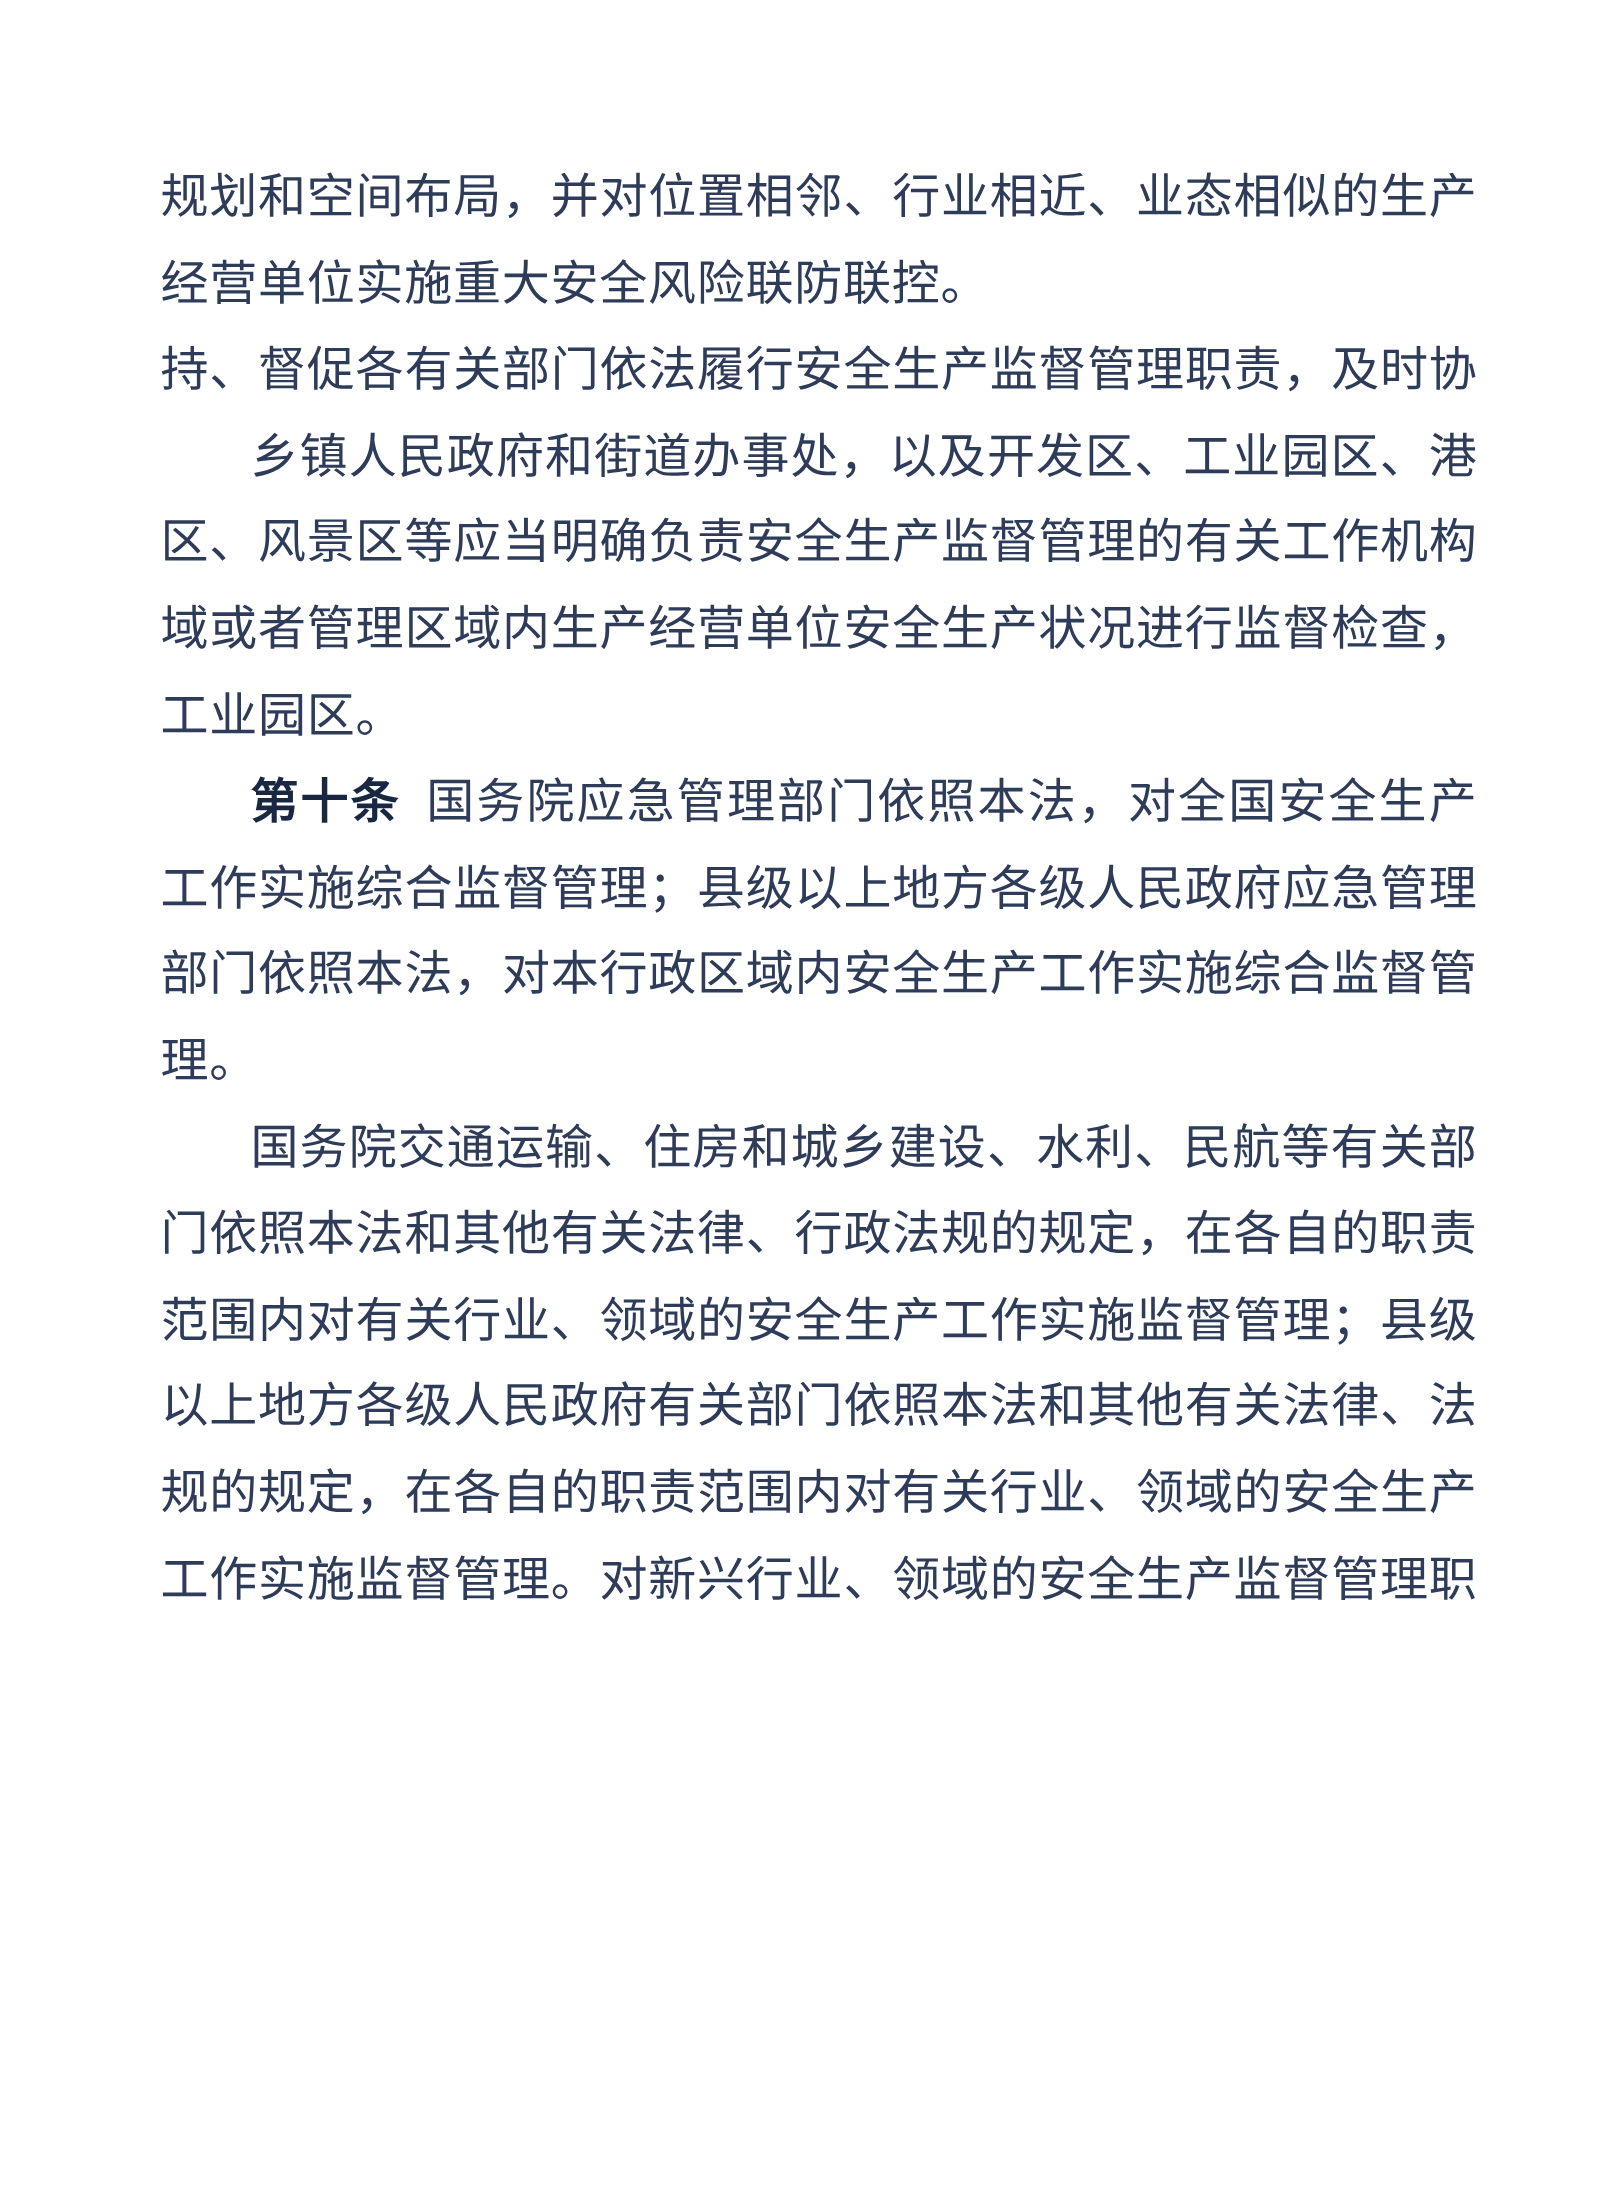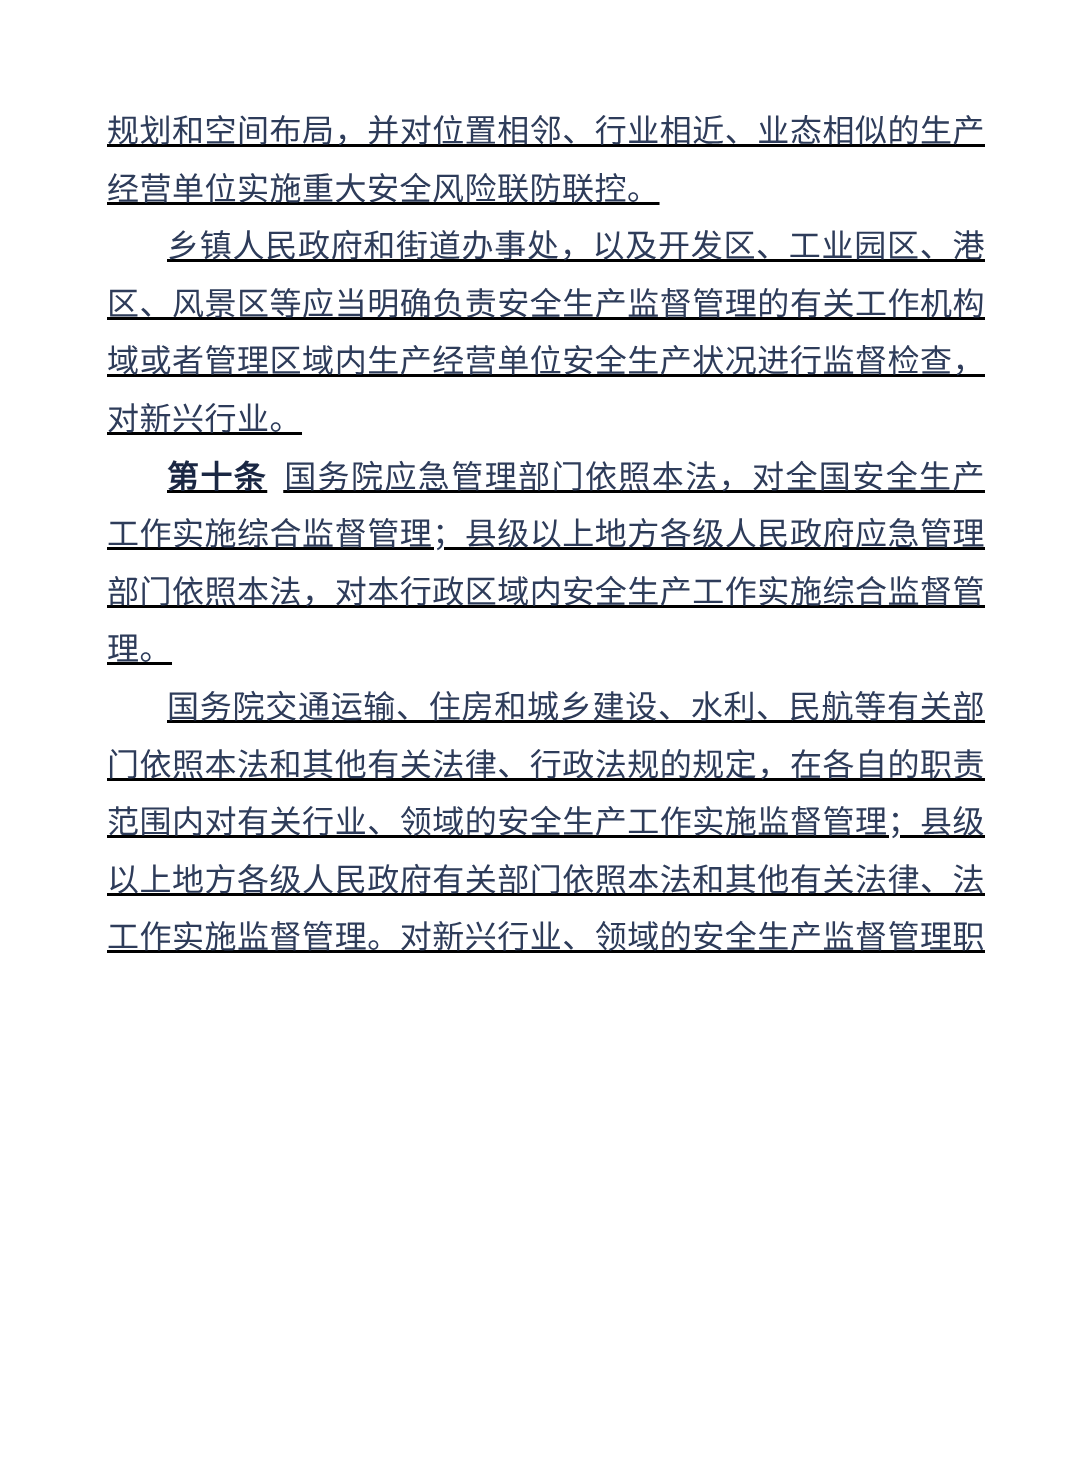--- a/index.html
+++ b/index.html
@@ -12,21 +12,20 @@
   }
   .page {
     position: relative;
     width: 1080px;
     min-height: 1457px;
     background: var(--page-bg, #ffffff);
     padding: 103px 95px 0 107px;
   }
   .textblock {
     width: 878px;
-    text-decoration: underline;
   }
   .line {
     font-size: 32px;
     line-height: 57.6px;
     height: 57.6px;
     color: var(--text-color, #2e3c5a);
     text-align: justify;
     text-align-last: justify;
     text-justify: inter-character;
     letter-spacing: 0.5px;
@@ -46,27 +45,29 @@
   .gap.wide { width: 38px; }
   .gap.narrow { width: 16px; }
 </style>
 </head>
 <body>
 
 <div class="page">
   <div class="textblock">
       <div class="line">规划和空间布局，并对位置相邻、行业相近、业态相似的生产</div>
       <div class="line last">经营单位实施重大安全风险联防联控。</div>
+      <div class="line">持、督促各有关部门依法履行安全生产监督管理职责，及时协</div>
       <div class="line indent">乡镇人民政府和街道办事处，以及开发区、工业园区、港</div>
       <div class="line">区、风景区等应当明确负责安全生产监督管理的有关工作机构</div>
       <div class="line">域或者管理区域内生产经营单位安全生产状况进行监督检查，</div>
-      <div class="line last">对新兴行业。</div>
+      <div class="line last">工业园区。</div>
       <div class="line indent"><span class="bold">第十条</span><span class="gap narrow"></span>国务院应急管理部门依照本法，对全国安全生产</div>
       <div class="line">工作实施综合监督管理；县级以上地方各级人民政府应急管理</div>
       <div class="line">部门依照本法，对本行政区域内安全生产工作实施综合监督管</div>
       <div class="line last">理。</div>
       <div class="line indent">国务院交通运输、住房和城乡建设、水利、民航等有关部</div>
       <div class="line">门依照本法和其他有关法律、行政法规的规定，在各自的职责</div>
       <div class="line">范围内对有关行业、领域的安全生产工作实施监督管理；县级</div>
       <div class="line">以上地方各级人民政府有关部门依照本法和其他有关法律、法</div>
+      <div class="line">规的规定，在各自的职责范围内对有关行业、领域的安全生产</div>
       <div class="line">工作实施监督管理。对新兴行业、领域的安全生产监督管理职</div>
     </div>
 </div>
 
 </body></html>

